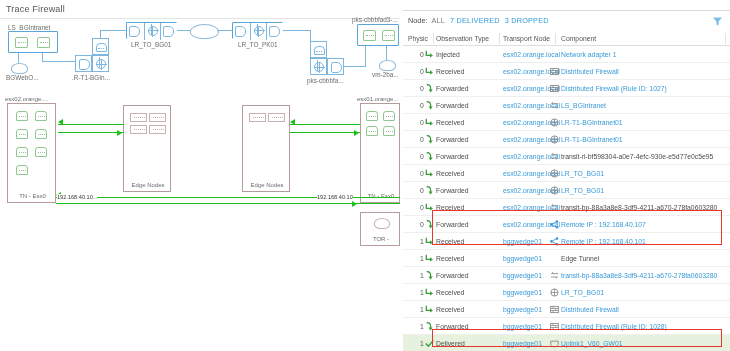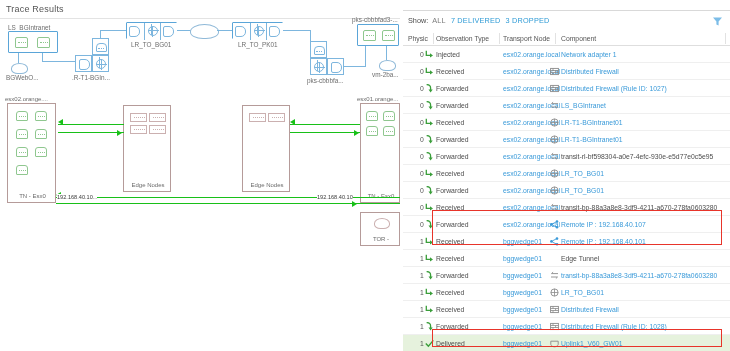--- a/index.html
+++ b/index.html
@@ -128,21 +128,21 @@
   .c-comp.plain{color:#4d4d4d;}
   .obsicon{position:absolute;left:-11px;top:-0.5px;width:9px;height:9px;}
   .compicon{position:absolute;left:-11px;top:-0.5px;width:9px;height:9px;}
 
   .redbox{position:absolute;border:1.4px solid #e8342a;box-sizing:border-box;pointer-events:none;}
 </style>
 </head>
 <body>
 
 <div id="topology">
-  <div id="trace-title">Trace Results</div>
+  <div id="trace-title">Trace Firewall</div>
   <div class="hline"></div>
 
   <div class="lbl" style="left:8px;top:24px;">LS_BGIntranet</div>
   <div class="lbox" style="left:8px;top:31px;width:50px;height:22px;">
     <div class="port" style="left:6px;top:5px;"></div>
     <div class="port" style="left:28px;top:5px;"></div>
   </div>
 
   <div class="blink" style="left:18px;top:53px;width:1.3px;height:10px;"></div>
   <div class="cloud" style="left:11px;top:63px;width:15px;height:9px;"></div>
@@ -263,21 +263,21 @@
   <div class="tip" style="left:56px;top:192px;border-width:3px 5px 3px 0;border-color:transparent #18c018 transparent transparent;"></div>
   <div class="tip" style="left:352px;top:201px;border-width:3px 0 3px 5px;border-color:transparent transparent transparent #18c018;"></div>
   <div class="gtext" style="left:57px;top:194px;">192.168.40.10...</div>
   <div class="gtext" style="left:317px;top:194px;">192.168.40.10</div>
 </div>
 
 <div id="tablepanel">
   <div id="toprule"></div>
 
   <div id="showbar">
-    <span class="lab">Show:</span><span class="opt">ALL</span><span class="opt act">7 DELIVERED</span><span class="opt act">3 DROPPED</span>
+    <span class="lab">Node:</span><span class="opt">ALL</span><span class="opt act">7 DELIVERED</span><span class="opt act">3 DROPPED</span>
   </div>
 
   <div id="filter-icon">
     <svg width="11" height="11" viewBox="0 0 11 11">
         <path d="M1 1.4h9l-3.4 4v4.2l-2.2-1.1V5.4z" fill="#7cbde8"></path>
       </svg>
   </div>
 
   <div id="thead">
     <div class="th" style="left:5px;">Physic</div>

